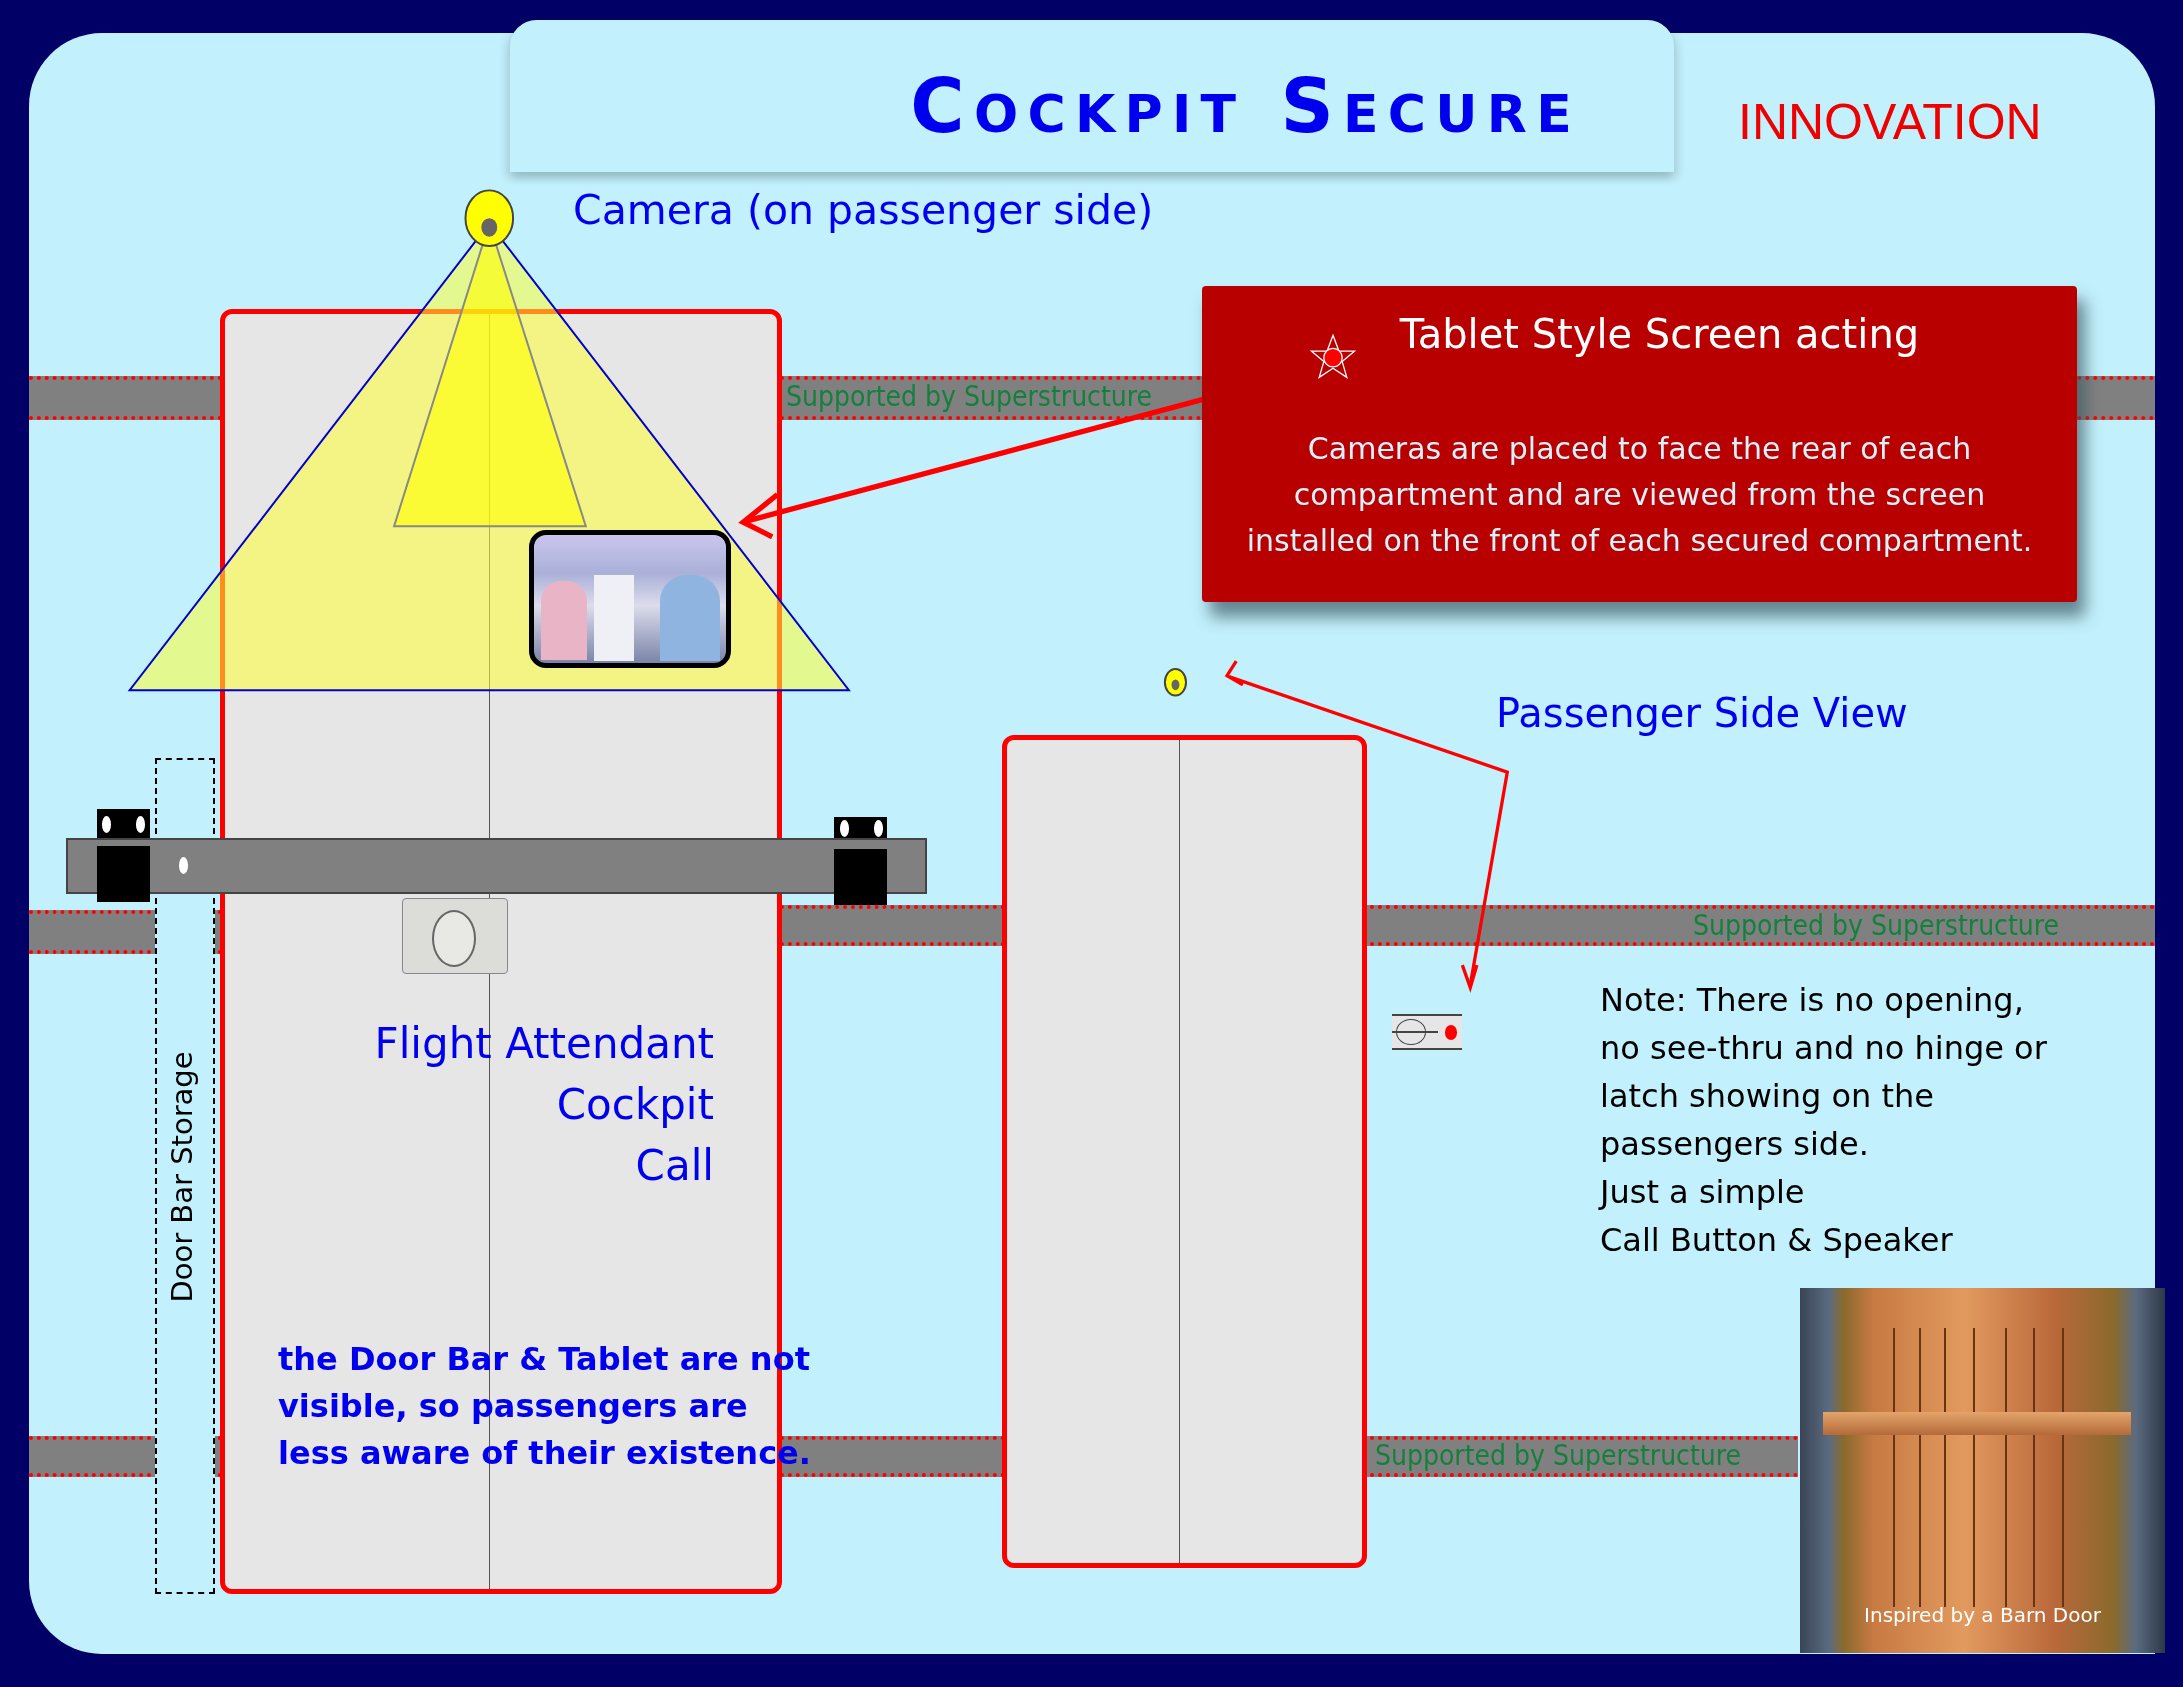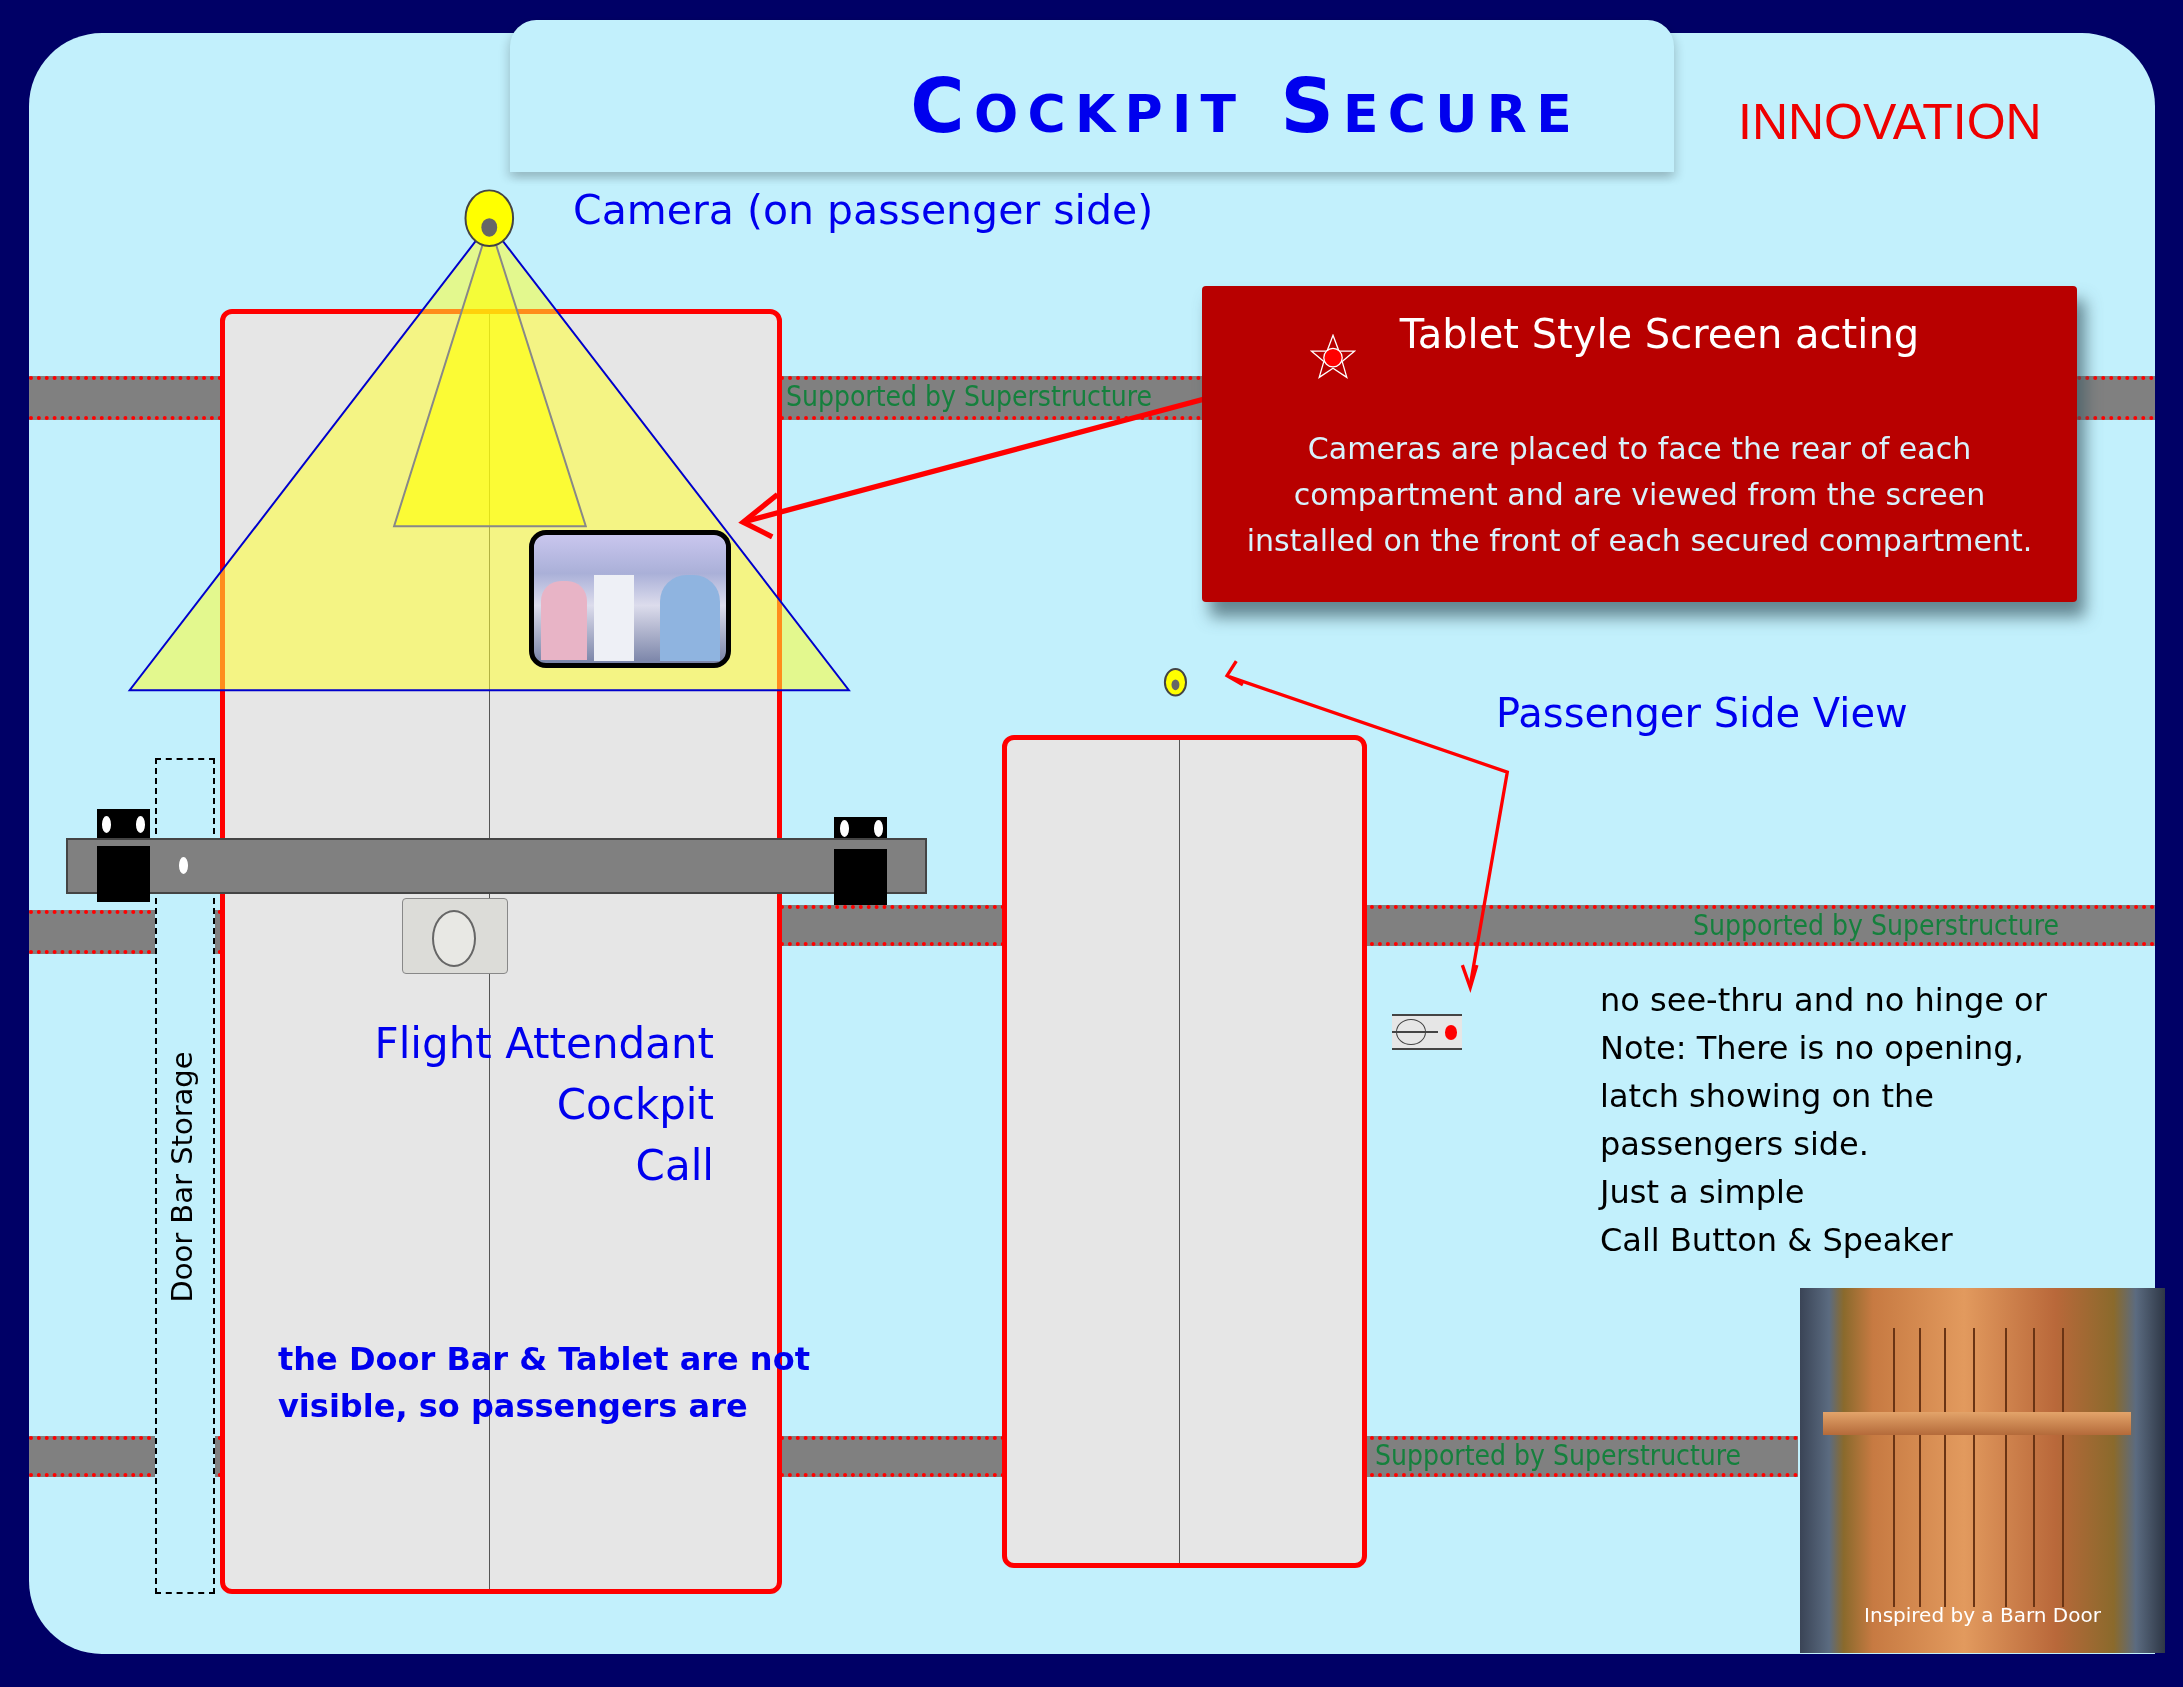--- a/index.html
+++ b/index.html
@@ -98,38 +98,39 @@
 </div>
 
 <div class="fa-text">
   <div>Flight Attendant</div>
   <div>Cockpit</div>
   <div>Call</div>
 </div>
 <div class="fold-text">
   <div>the Door Bar &amp; Tablet are not</div>
   <div>visible, so passengers are</div>
+  <div>less aware of their existence.</div>
 </div>
 
 <div class="lbl" style="left:573px;top:186px;font-size:41px;">Camera (on passenger side)</div>
 
 <div class="door" style="left:1002px;top:735px;width:365px;height:833px;">
   <div class="seam" style="left:172px;"></div>
 </div>
 <div class="lbl" style="left:1496px;top:690px;font-size:40px;">Passenger Side View</div>
 
 <div class="callbox">
   <div style="position:absolute;left:4px;top:2.6px;width:30px;height:26.4px;border:1.3px solid #444;border-radius:50%;box-sizing:border-box;"></div>
   <div style="position:absolute;left:0;top:14.5px;width:46px;height:2px;background:#444;"></div>
   <div style="position:absolute;left:53px;top:9.3px;width:12px;height:14.5px;background:#ff0000;border-radius:50%;"></div>
 </div>
 
 <div class="note">
+  <div>Note: There is no opening,</div>
   <div>no see-thru and no hinge or</div>
-  <div>Note: There is no opening,</div>
   <div>latch showing on the</div>
   <div>passengers side.</div>
   <div>Just a simple</div>
   <div>Call Button &amp; Speaker</div>
 </div>
 
 <div class="callout">
   <svg style="position:absolute;left:108px;top:48px;" width="46" height="46" viewBox="0 0 70 70">
     <polygon points="35,2 44,26 68,26 49,42 56,66 35,52 14,66 21,42 2,26 26,26" fill="none" stroke="#fff" stroke-width="2"></polygon>
     <circle cx="35" cy="36" r="14" fill="#ff0000" stroke="#fff" stroke-width="2"></circle>

